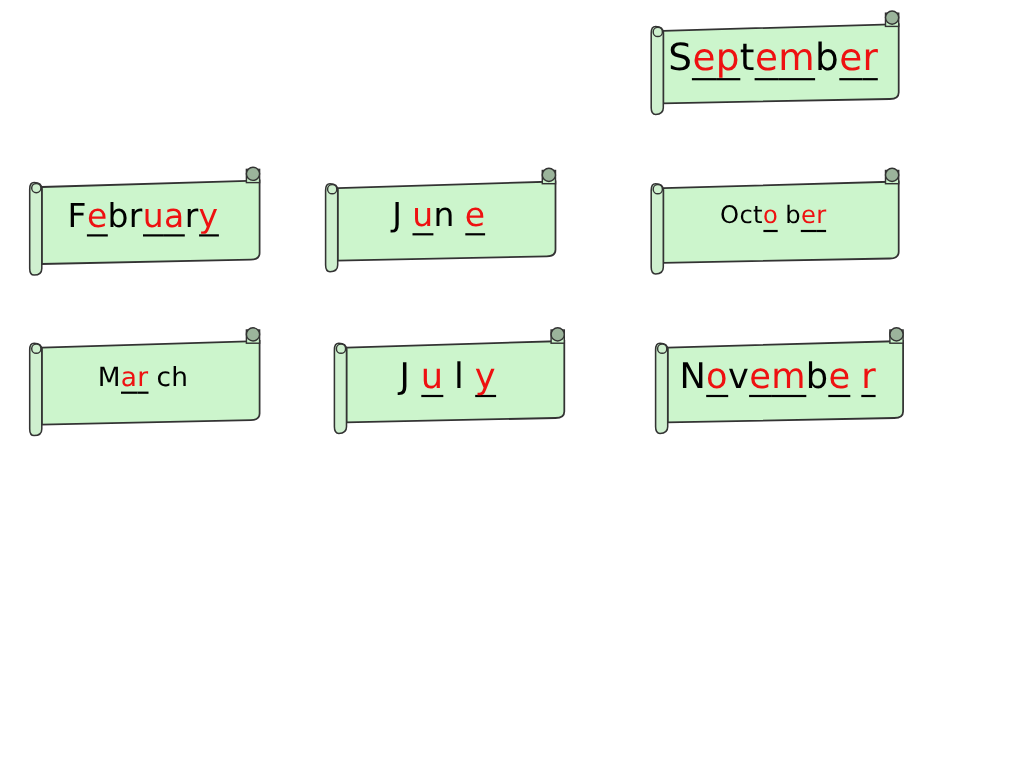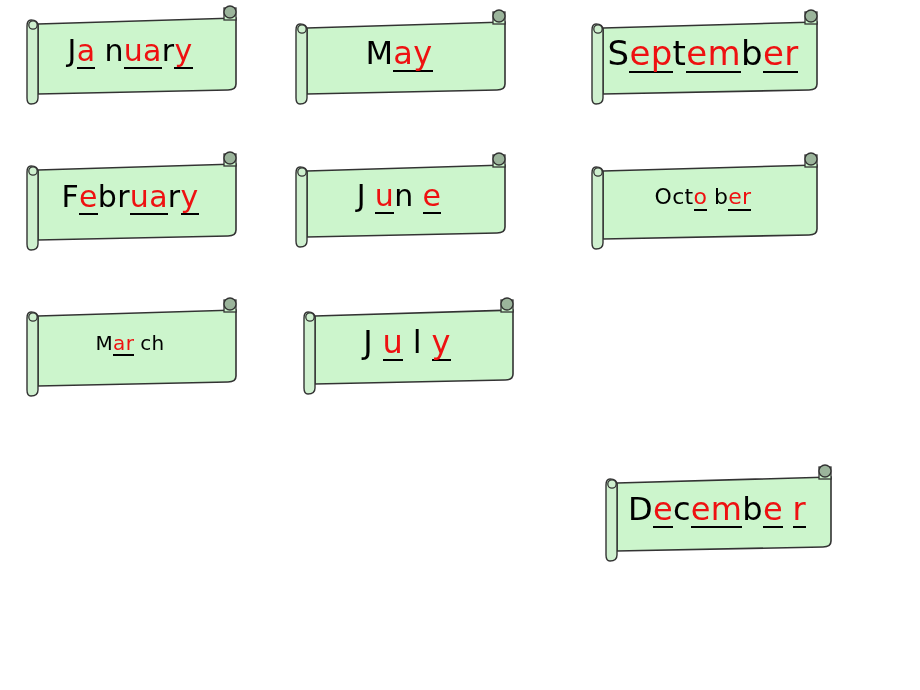--- a/index.html
+++ b/index.html
@@ -66,32 +66,20 @@
     color: #000000;
   }
   .ltr.gap {
     width: 0.30em;
   }
 </style>
 </head>
 <body>
 
 <div id="board">
-    <div class="scroll" style="left: 24px; top: 18px; width: 212px; height: 72px;">
-      <svg class="scroll-svg" width="222" height="96" viewBox="0 0 222 96">
-        <path d="M 14 6 L 212 0 L 212 66 Q 212 72 204 72 L 14 76 Z" fill="#ccf5cc" stroke="#333333" stroke-width="1.6"></path>
-        <path d="M 14 8 L 14 80 Q 14 86 7 86 Q 3 86 3 80 L 3 8 Q 3 2 7 2 Q 14 2 14 8 Z" fill="#cff0cf" stroke="#333333" stroke-width="1.4"></path>
-        <circle cx="9" cy="7" r="4.2" fill="#cff0cf" stroke="#333333" stroke-width="1.3"></circle>
-        <rect x="200" y="-10" width="12" height="12" fill="#ccf5cc" stroke="#333333" stroke-width="1.3"></rect>
-        <circle cx="206" cy="-6" r="6" fill="#9bb49b" stroke="#333333" stroke-width="1.3"></circle>
-      </svg>
-      <div class="scroll-text">
-        <span class="word" title="January" style="font-size: 30px;"><span class="ltr blk">J</span><span class="ltr red">a</span><span class="ltr gap"> </span><span class="ltr blk">n</span><span class="ltr red">u</span><span class="ltr red">a</span><span class="ltr blk">r</span><span class="ltr red">y</span></span>
-      </div>
-    </div>
     <div class="scroll" style="left: 24px; top: 164px; width: 212px; height: 72px;">
       <svg class="scroll-svg" width="222" height="96" viewBox="0 0 222 96">
         <path d="M 14 6 L 212 0 L 212 66 Q 212 72 204 72 L 14 76 Z" fill="#ccf5cc" stroke="#333333" stroke-width="1.6"></path>
         <path d="M 14 8 L 14 80 Q 14 86 7 86 Q 3 86 3 80 L 3 8 Q 3 2 7 2 Q 14 2 14 8 Z" fill="#cff0cf" stroke="#333333" stroke-width="1.4"></path>
         <circle cx="9" cy="7" r="4.2" fill="#cff0cf" stroke="#333333" stroke-width="1.3"></circle>
         <rect x="200" y="-10" width="12" height="12" fill="#ccf5cc" stroke="#333333" stroke-width="1.3"></rect>
         <circle cx="206" cy="-6" r="6" fill="#9bb49b" stroke="#333333" stroke-width="1.3"></circle>
       </svg>
       <div class="scroll-text">
         <span class="word" title="February" style="font-size: 30px;"><span class="ltr blk">F</span><span class="ltr red">e</span><span class="ltr blk">b</span><span class="ltr blk">r</span><span class="ltr red">u</span><span class="ltr red">a</span><span class="ltr blk">r</span><span class="ltr red">y</span></span>
@@ -99,33 +87,21 @@
     </div>
     <div class="scroll" style="left: 24px; top: 310px; width: 212px; height: 72px;">
       <svg class="scroll-svg" width="222" height="96" viewBox="0 0 222 96">
         <path d="M 14 6 L 212 0 L 212 66 Q 212 72 204 72 L 14 76 Z" fill="#ccf5cc" stroke="#333333" stroke-width="1.6"></path>
         <path d="M 14 8 L 14 80 Q 14 86 7 86 Q 3 86 3 80 L 3 8 Q 3 2 7 2 Q 14 2 14 8 Z" fill="#cff0cf" stroke="#333333" stroke-width="1.4"></path>
         <circle cx="9" cy="7" r="4.2" fill="#cff0cf" stroke="#333333" stroke-width="1.3"></circle>
         <rect x="200" y="-10" width="12" height="12" fill="#ccf5cc" stroke="#333333" stroke-width="1.3"></rect>
         <circle cx="206" cy="-6" r="6" fill="#9bb49b" stroke="#333333" stroke-width="1.3"></circle>
       </svg>
       <div class="scroll-text">
-        <span class="word" title="March" style="font-size: 20px;"><span class="ltr blk">M</span><span class="ltr red">a</span><span class="ltr red">r</span><span class="ltr gap"> </span><span class="ltr blk">c</span><span class="ltr blk">h</span></span>
-      </div>
-    </div>
-    <div class="scroll" style="left: 293px; top: 22px; width: 212px; height: 68px;">
-      <svg class="scroll-svg" width="222" height="92" viewBox="0 0 222 92">
-        <path d="M 14 6 L 212 0 L 212 62 Q 212 68 204 68 L 14 72 Z" fill="#ccf5cc" stroke="#333333" stroke-width="1.6"></path>
-        <path d="M 14 8 L 14 76 Q 14 82 7 82 Q 3 82 3 76 L 3 8 Q 3 2 7 2 Q 14 2 14 8 Z" fill="#cff0cf" stroke="#333333" stroke-width="1.4"></path>
-        <circle cx="9" cy="7" r="4.2" fill="#cff0cf" stroke="#333333" stroke-width="1.3"></circle>
-        <rect x="200" y="-10" width="12" height="12" fill="#ccf5cc" stroke="#333333" stroke-width="1.3"></rect>
-        <circle cx="206" cy="-6" r="6" fill="#9bb49b" stroke="#333333" stroke-width="1.3"></circle>
-      </svg>
-      <div class="scroll-text">
-        <span class="word" title="May" style="font-size: 32px;"><span class="ltr blk">M</span><span class="ltr red">a</span><span class="ltr red">y</span></span>
+        <span class="word" title="March" style="font-size: 24px;"><span class="ltr blk">M</span><span class="ltr red">a</span><span class="ltr red">r</span><span class="ltr gap"> </span><span class="ltr blk">c</span><span class="ltr blk">h</span></span>
       </div>
     </div>
     <div class="scroll" style="left: 293px; top: 165px; width: 212px; height: 68px;">
       <svg class="scroll-svg" width="222" height="92" viewBox="0 0 222 92">
         <path d="M 14 6 L 212 0 L 212 62 Q 212 68 204 68 L 14 72 Z" fill="#ccf5cc" stroke="#333333" stroke-width="1.6"></path>
         <path d="M 14 8 L 14 76 Q 14 82 7 82 Q 3 82 3 76 L 3 8 Q 3 2 7 2 Q 14 2 14 8 Z" fill="#cff0cf" stroke="#333333" stroke-width="1.4"></path>
         <circle cx="9" cy="7" r="4.2" fill="#cff0cf" stroke="#333333" stroke-width="1.3"></circle>
         <rect x="200" y="-10" width="12" height="12" fill="#ccf5cc" stroke="#333333" stroke-width="1.3"></rect>
         <circle cx="206" cy="-6" r="6" fill="#9bb49b" stroke="#333333" stroke-width="1.3"></circle>
       </svg>
@@ -162,25 +138,25 @@
         <path d="M 14 6 L 228 0 L 228 64 Q 228 70 220 70 L 14 74 Z" fill="#ccf5cc" stroke="#333333" stroke-width="1.6"></path>
         <path d="M 14 8 L 14 78 Q 14 84 7 84 Q 3 84 3 78 L 3 8 Q 3 2 7 2 Q 14 2 14 8 Z" fill="#cff0cf" stroke="#333333" stroke-width="1.4"></path>
         <circle cx="9" cy="7" r="4.2" fill="#cff0cf" stroke="#333333" stroke-width="1.3"></circle>
         <rect x="216" y="-10" width="12" height="12" fill="#ccf5cc" stroke="#333333" stroke-width="1.3"></rect>
         <circle cx="222" cy="-6" r="6" fill="#9bb49b" stroke="#333333" stroke-width="1.3"></circle>
       </svg>
       <div class="scroll-text">
         <span class="word" title="October" style="font-size: 22px;"><span class="ltr blk">O</span><span class="ltr blk">c</span><span class="ltr blk">t</span><span class="ltr red">o</span><span class="ltr gap"> </span><span class="ltr blk">b</span><span class="ltr red">e</span><span class="ltr red">r</span></span>
       </div>
     </div>
-    <div class="scroll" style="left: 603px; top: 477px; width: 228px; height: 70px;">
+    <div class="scroll" style="left: 593px; top: 310px; width: 228px; height: 70px;">
       <svg class="scroll-svg" width="238" height="94" viewBox="0 0 238 94">
         <path d="M 14 6 L 228 0 L 228 64 Q 228 70 220 70 L 14 74 Z" fill="#ccf5cc" stroke="#333333" stroke-width="1.6"></path>
         <path d="M 14 8 L 14 78 Q 14 84 7 84 Q 3 84 3 78 L 3 8 Q 3 2 7 2 Q 14 2 14 8 Z" fill="#cff0cf" stroke="#333333" stroke-width="1.4"></path>
         <circle cx="9" cy="7" r="4.2" fill="#cff0cf" stroke="#333333" stroke-width="1.3"></circle>
         <rect x="216" y="-10" width="12" height="12" fill="#ccf5cc" stroke="#333333" stroke-width="1.3"></rect>
         <circle cx="222" cy="-6" r="6" fill="#9bb49b" stroke="#333333" stroke-width="1.3"></circle>
       </svg>
       <div class="scroll-text">
-        <span class="word" title="December" style="font-size: 32px;"><span class="ltr blk">D</span><span class="ltr red">e</span><span class="ltr blk">c</span><span class="ltr red">e</span><span class="ltr red">m</span><span class="ltr blk">b</span><span class="ltr red">e</span><span class="ltr gap"> </span><span class="ltr red">r</span></span>
+        <span class="word" title="November" style="font-size: 32px;"><span class="ltr blk">N</span><span class="ltr red">o</span><span class="ltr blk">v</span><span class="ltr red">e</span><span class="ltr red">m</span><span class="ltr blk">b</span><span class="ltr red">e</span><span class="ltr gap"> </span><span class="ltr red">r</span></span>
       </div>
     </div>
   </div>
 
 </body></html>

